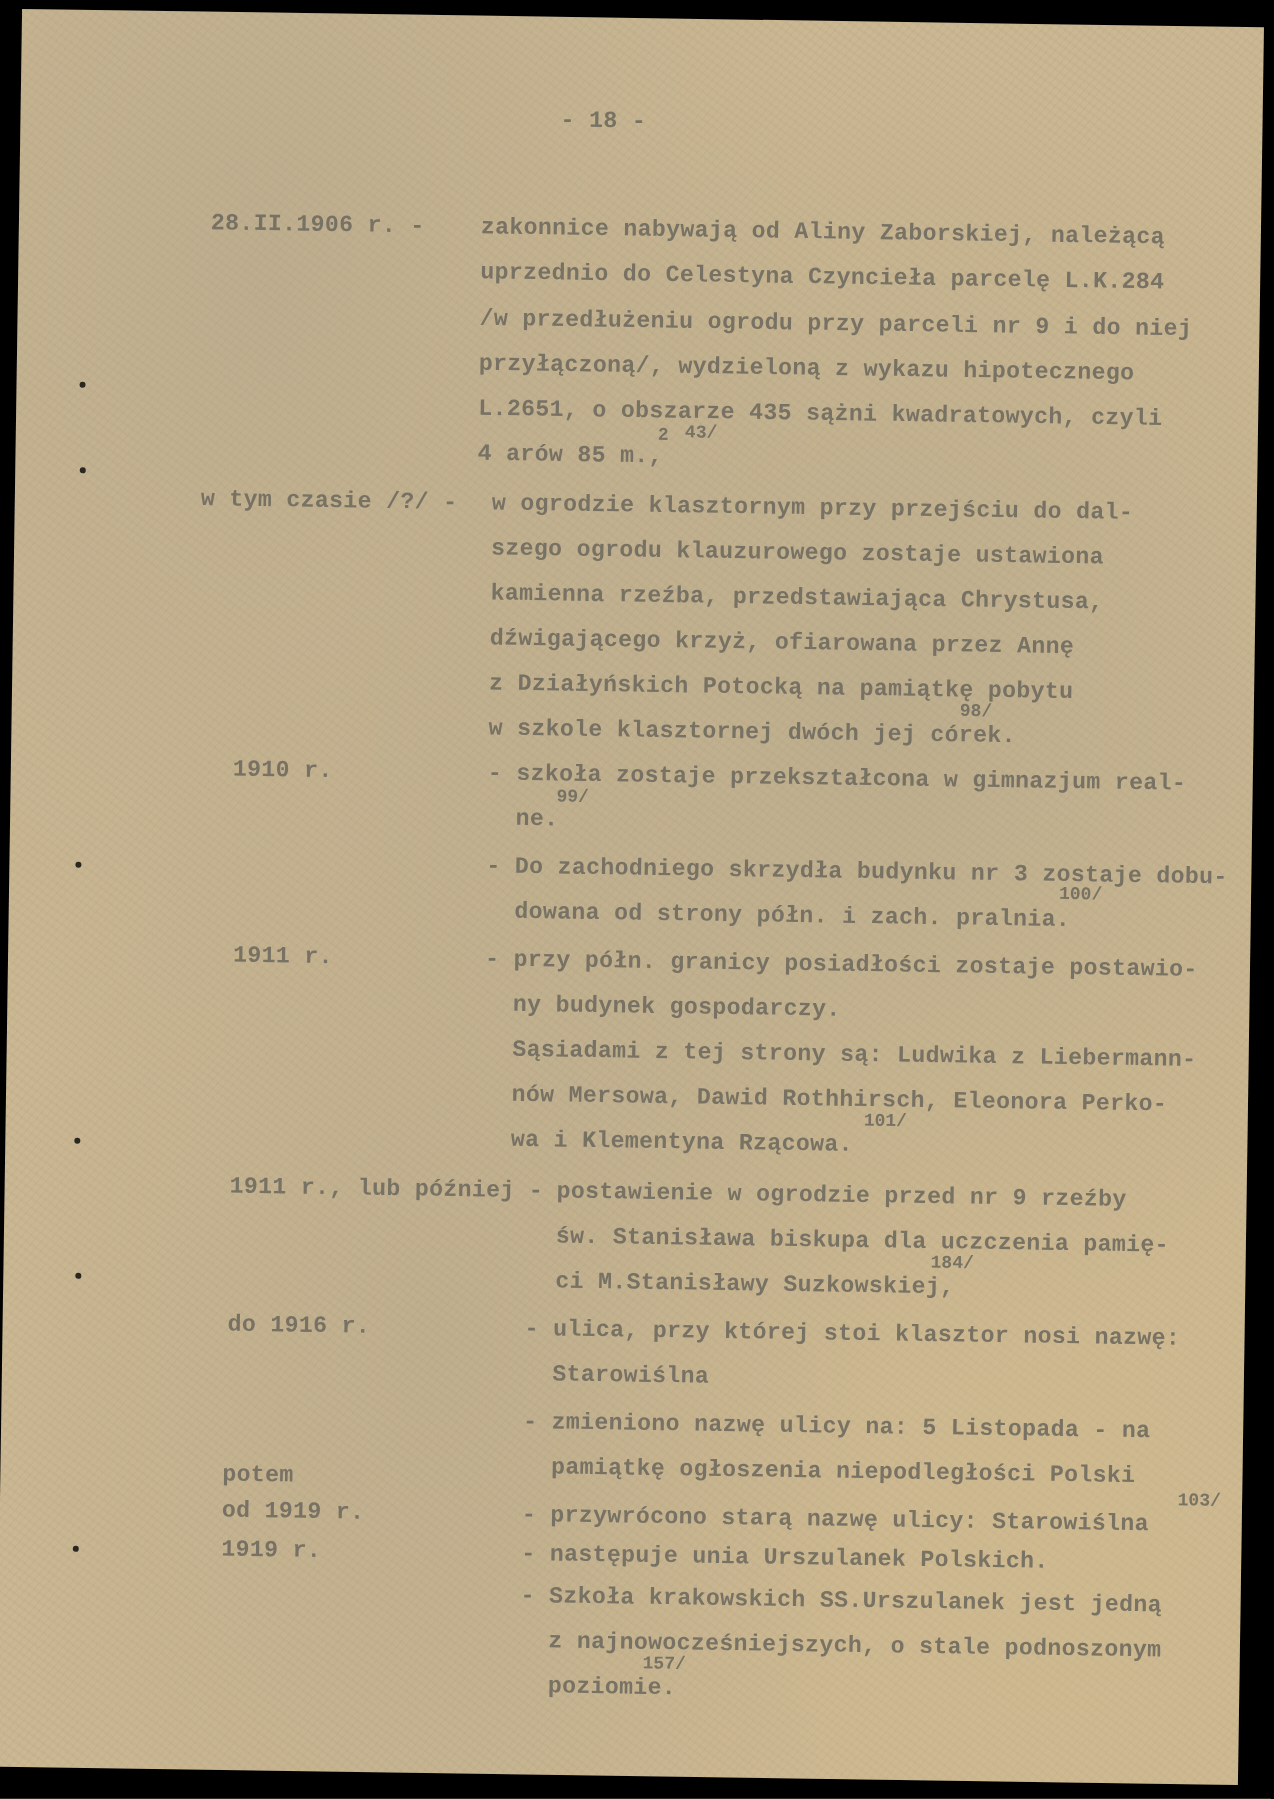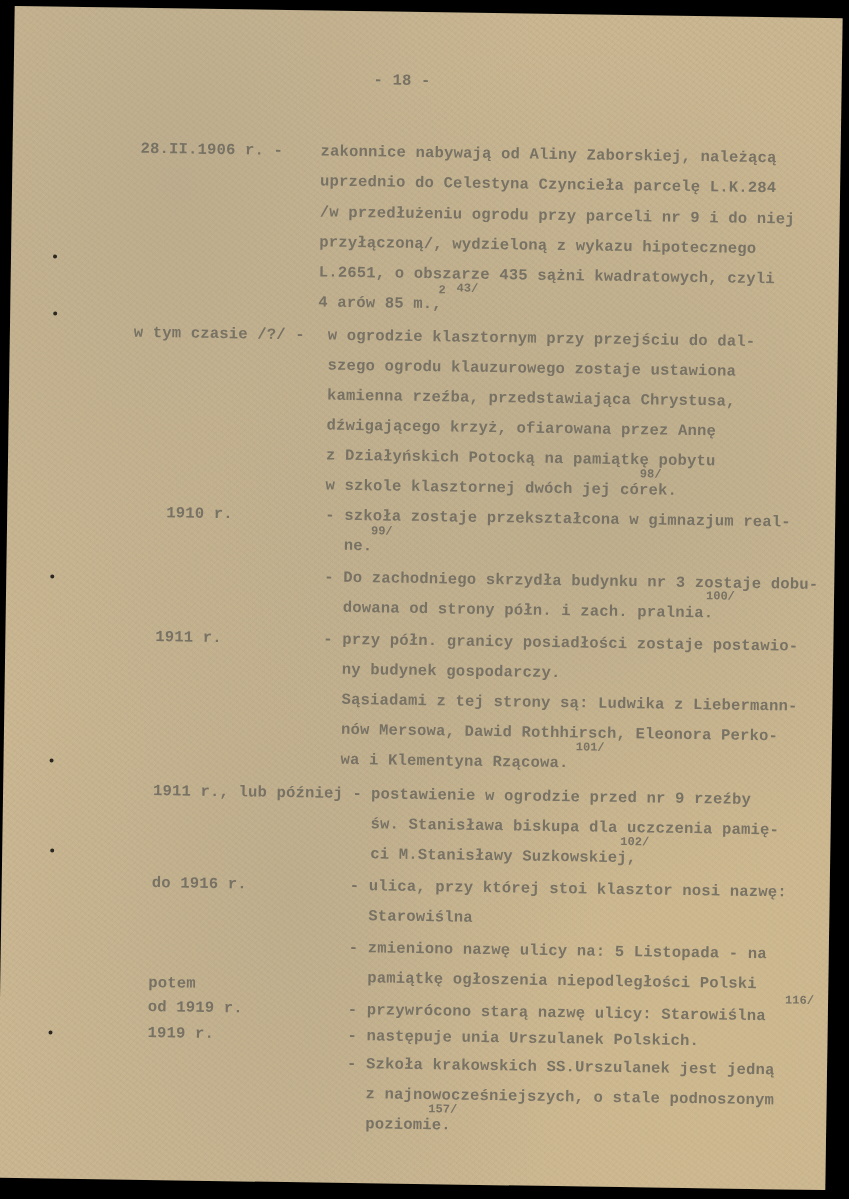--- a/index.html
+++ b/index.html
@@ -73,54 +73,54 @@
 
   <div class="txt" style="left:124px;top:316px;">w tym czasie /?/ -</div>
   <div class="txt" style="left:318px;top:316px;">w ogrodzie klasztornym przy przejściu do dal-</div>
   <div class="txt" style="left:318px;top:346px;">szego ogrodu klauzurowego zostaje ustawiona</div>
   <div class="txt" style="left:318px;top:376px;">kamienna rzeźba, przedstawiająca Chrystusa,</div>
   <div class="txt" style="left:318px;top:406px;">dźwigającego krzyż, ofiarowana przez Annę</div>
   <div class="txt" style="left:318px;top:436px;">z Działyńskich Potocką na pamiątkę pobytu</div>
   <div class="txt" style="left:318px;top:466px;">w szkole klasztornej dwóch jej córek.</div>
   <div class="sup" style="left:632px;top:452px;">98/</div>
 
-  <div class="txt" style="left:159px;top:496px;">1910 r.</div>
+  <div class="txt" style="left:148px;top:496px;">1910 r.</div>
   <div class="txt" style="left:318px;top:496px;">- szkoła zostaje przekształcona w gimnazjum real-</div>
   <div class="txt" style="left:318px;top:526px;">  ne.</div>
   <div class="sup" style="left:364px;top:513px;">99/</div>
 
   <div class="txt" style="left:318px;top:558px;">- Do zachodniego skrzydła budynku nr 3 zostaje dobu-</div>
   <div class="txt" style="left:318px;top:588px;">  dowana od strony półn. i zach. pralnia.</div>
   <div class="sup" style="left:700px;top:573px;">100/</div>
 
   <div class="txt" style="left:150px;top:620px;">1911 r.</div>
   <div class="txt" style="left:318px;top:620px;">- przy półn. granicy posiadłości zostaje postawio-</div>
   <div class="txt" style="left:318px;top:650px;">  ny budynek gospodarczy.</div>
   <div class="txt" style="left:318px;top:680px;">  Sąsiadami z tej strony są: Ludwika z Liebermann-</div>
   <div class="txt" style="left:318px;top:710px;">  nów Mersowa, Dawid Rothhirsch, Eleonora Perko-</div>
   <div class="txt" style="left:318px;top:740px;">  wa i Klementyna Rzącowa.</div>
   <div class="sup" style="left:572px;top:726px;">101/</div>
 
   <div class="txt" style="left:150px;top:774px;">1911 r., lub później -</div>
   <div class="txt" style="left:368px;top:774px;">postawienie w ogrodzie przed nr 9 rzeźby</div>
   <div class="txt" style="left:368px;top:804px;">św. Stanisława biskupa dla uczczenia pamię-</div>
   <div class="txt" style="left:368px;top:834px;">ci M.Stanisławy Suzkowskiej,</div>
-  <div class="sup" style="left:618px;top:820px;">102/</div>
+  <div class="sup" style="left:618px;top:820px;">184/</div>
 
   <div class="txt" style="left:150px;top:866px;">do 1916 r.</div>
   <div class="txt" style="left:348px;top:866px;">- ulica, przy której stoi klasztor nosi nazwę:</div>
   <div class="txt" style="left:348px;top:896px;">  Starowiślna</div>
 
   <div class="txt" style="left:148px;top:928px;margin-top:38px;">potem</div>
   <div class="txt" style="left:348px;top:928px;">- zmieniono nazwę ulicy na: 5 Listopada - na</div>
   <div class="txt" style="left:348px;top:958px;">  pamiątkę ogłoszenia niepodległości Polski</div>
 
   <div class="txt" style="left:148px;top:990px;">od 1919 r.</div>
   <div class="txt" style="left:348px;top:990px;">- przywrócono starą nazwę ulicy: Starowiślna</div>
-  <div class="sup" style="left:785px;top:976px;">116/</div>
+  <div class="sup" style="left:785px;top:976px;">103/</div>
 
   <div class="txt" style="left:148px;top:1016px;">1919 r.</div>
   <div class="txt" style="left:348px;top:1016px;">- następuje unia Urszulanek Polskich.</div>
 
   <div class="txt" style="left:348px;top:1044px;">- Szkoła krakowskich SS.Urszulanek jest jedną</div>
   <div class="txt" style="left:348px;top:1074px;">  z najnowocześniejszych, o stale podnoszonym</div>
   <div class="txt" style="left:348px;top:1104px;">  poziomie.</div>
   <div class="sup" style="left:430px;top:1090px;">157/</div>
 
   <div class="dot" style="left:42px;top:248px;"></div>

